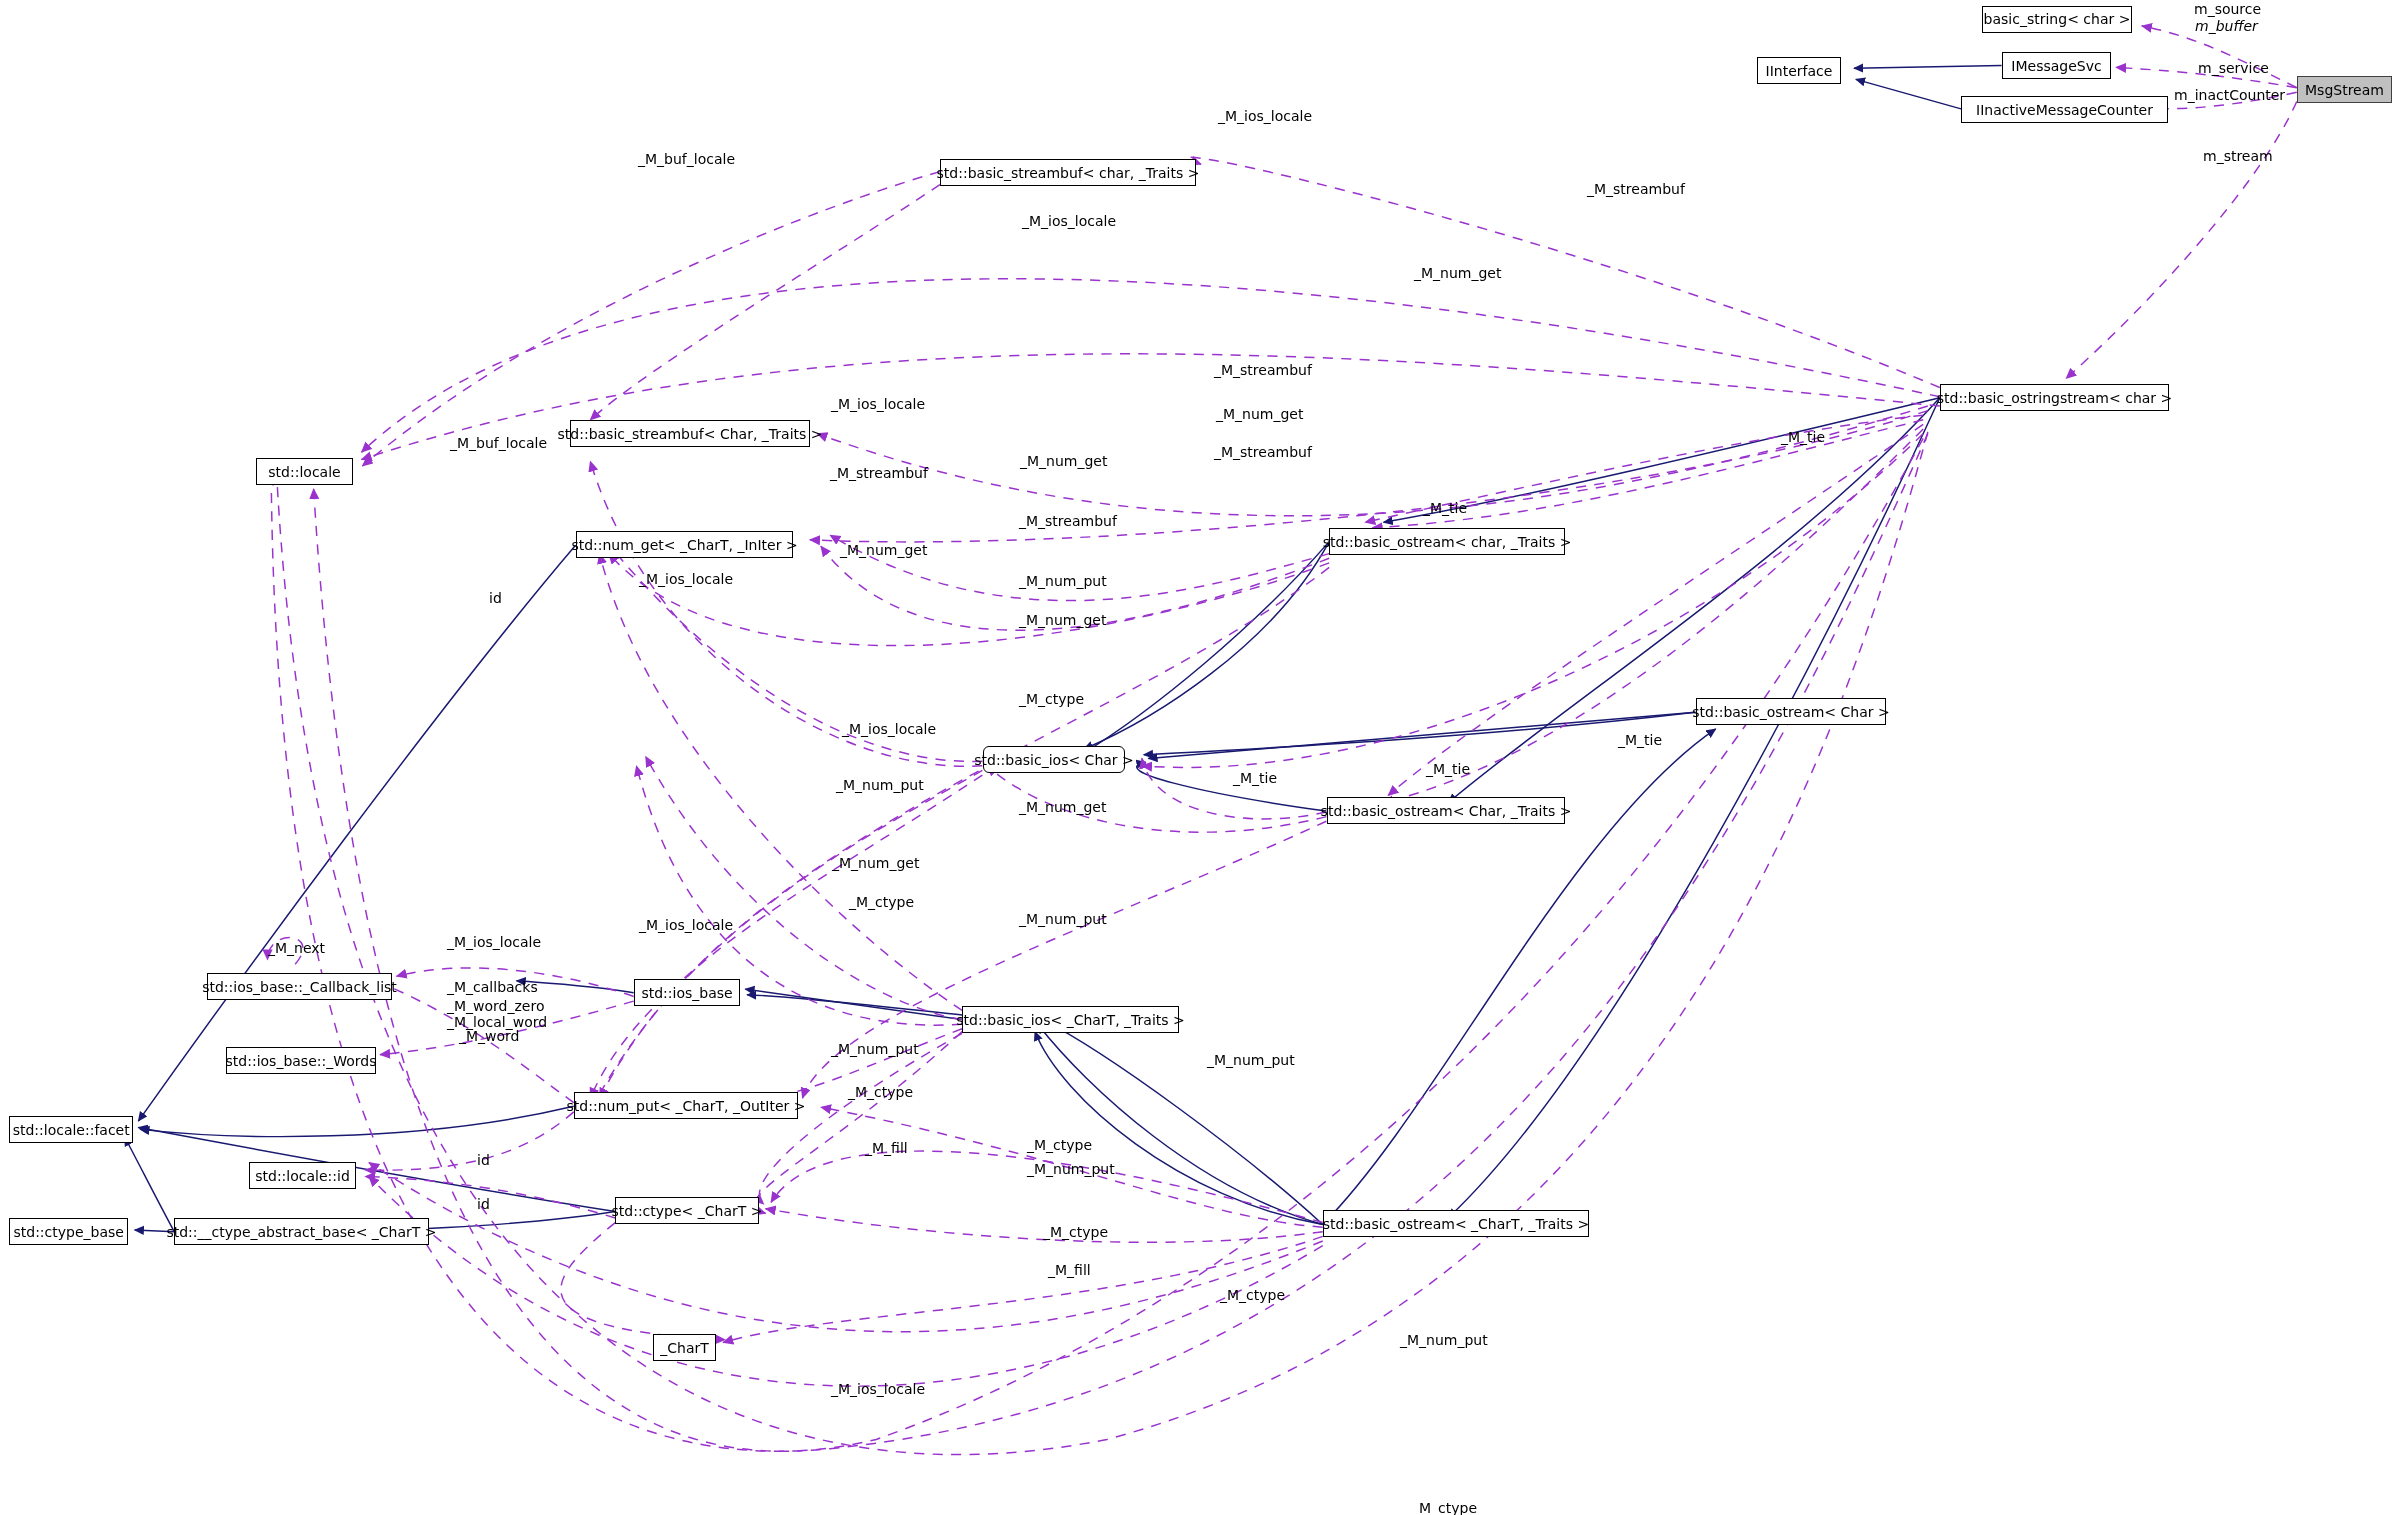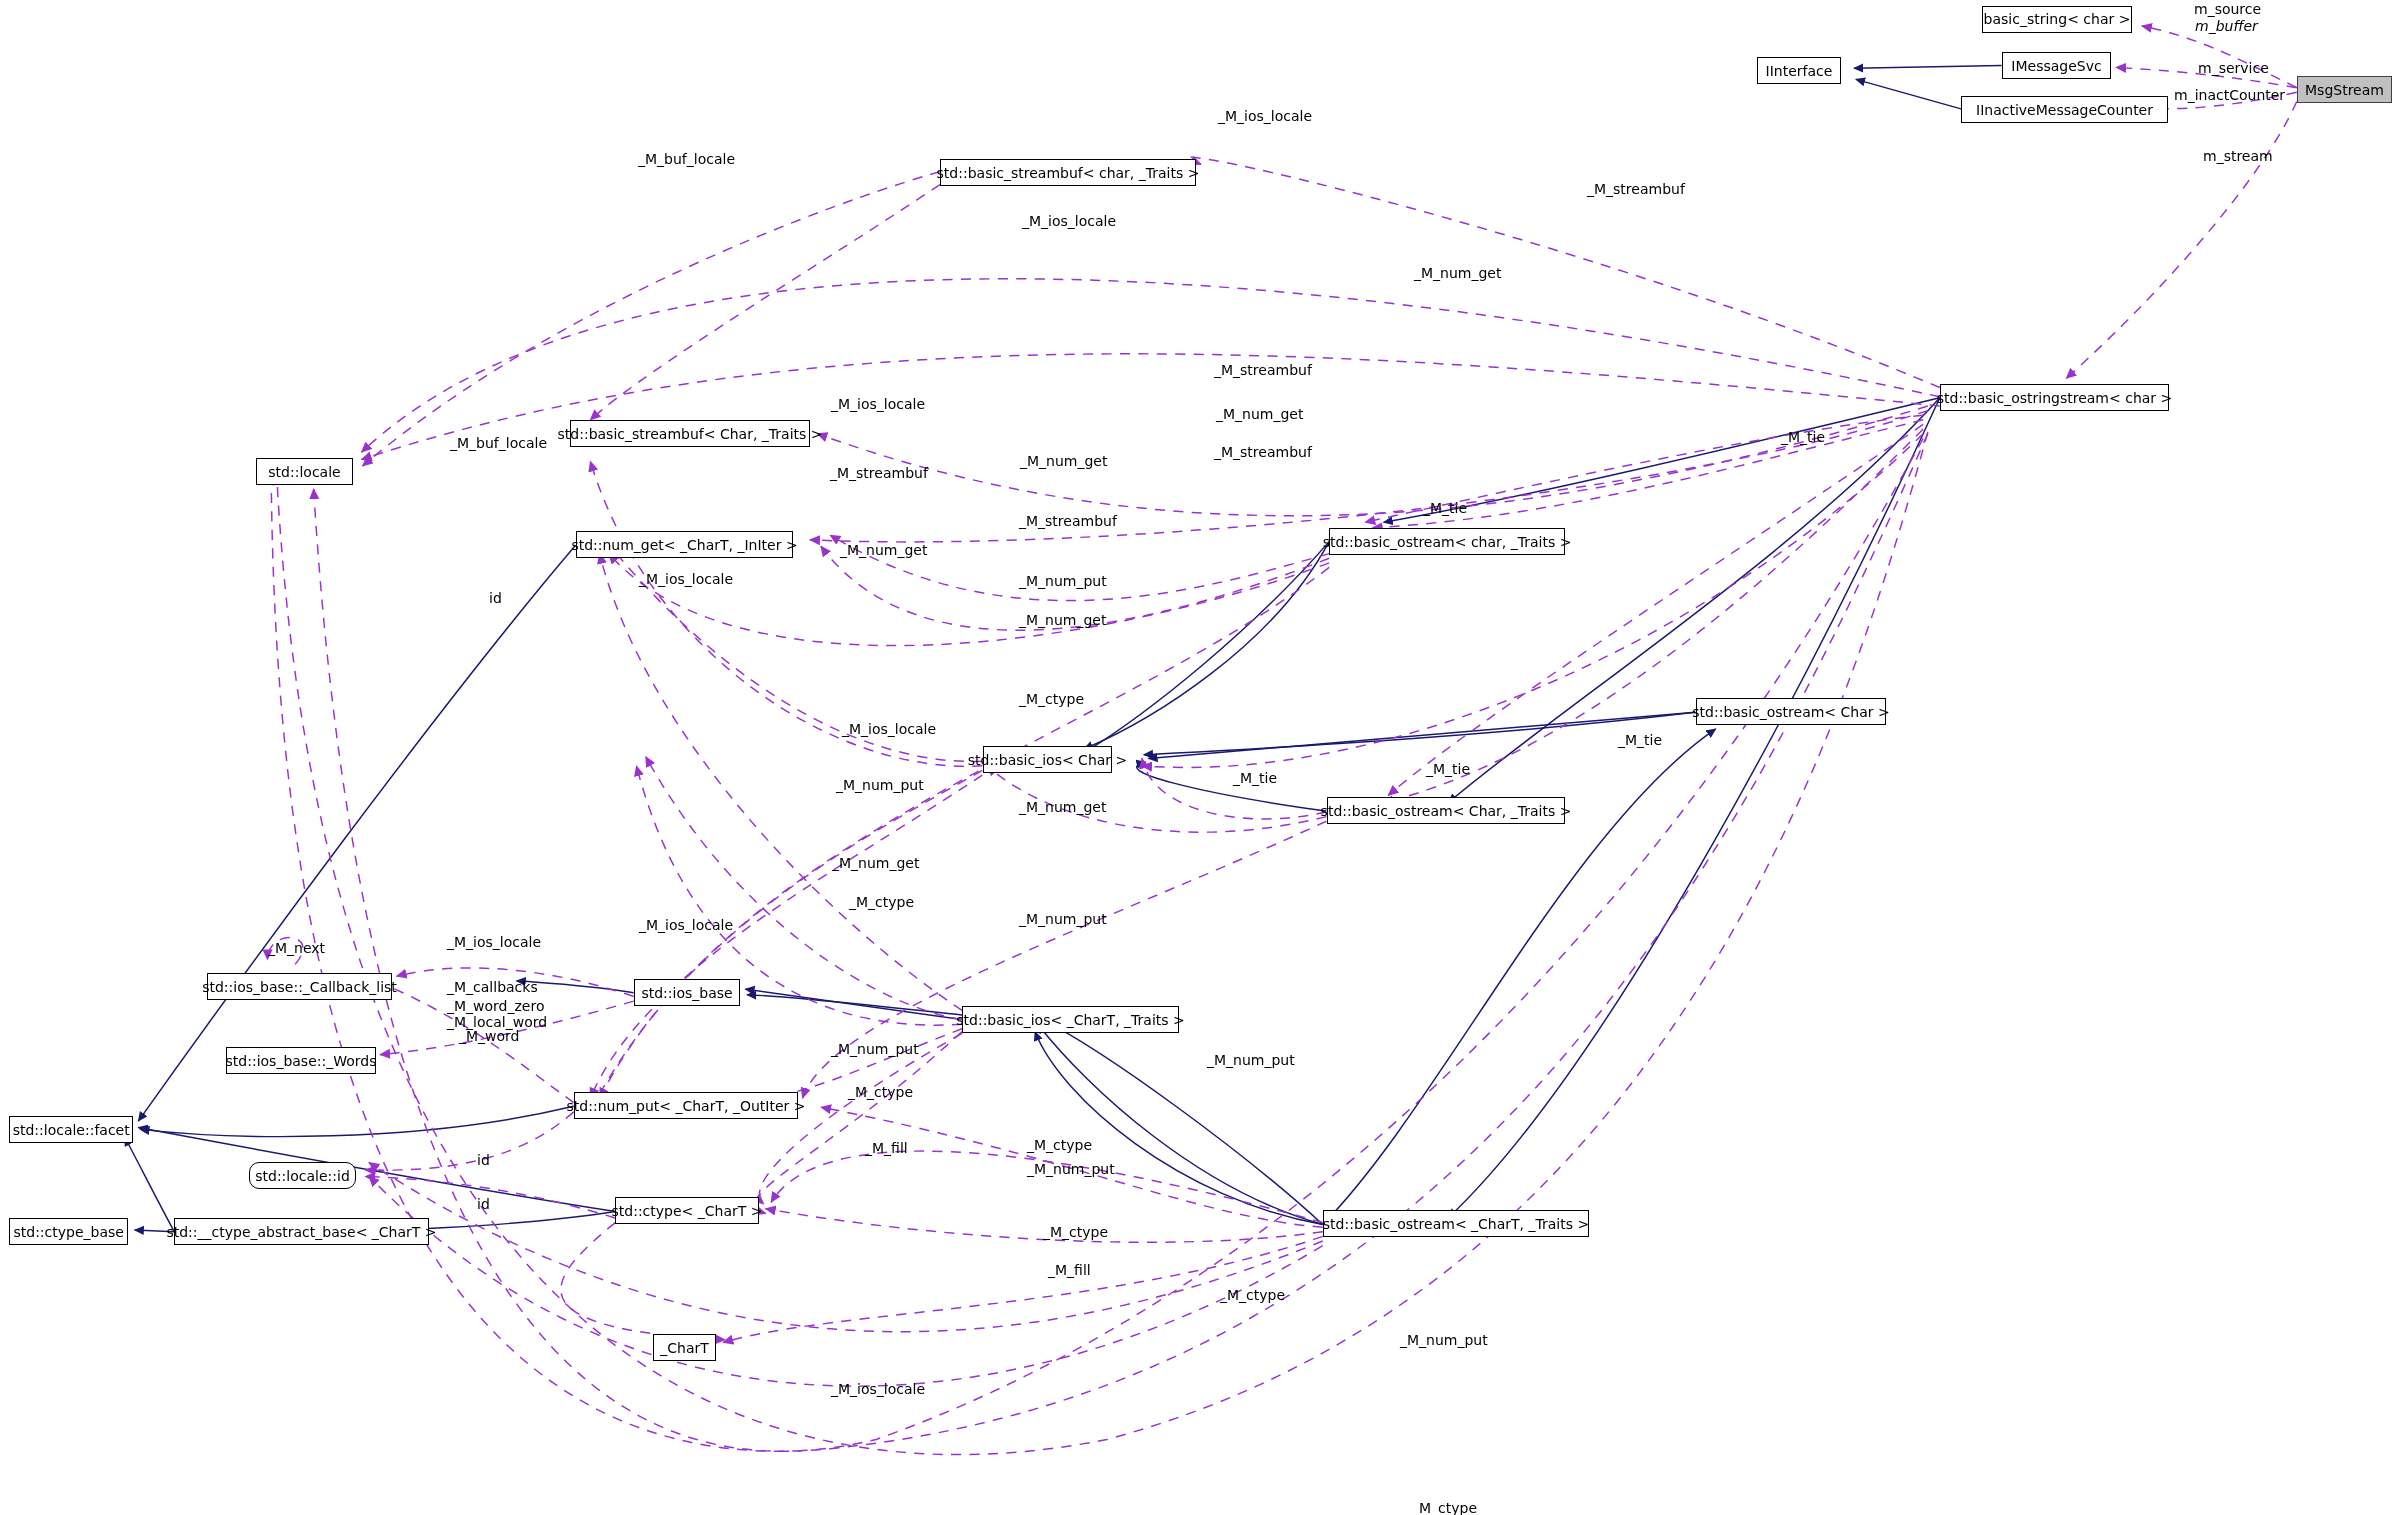--- a/index.html
+++ b/index.html
@@ -166,21 +166,21 @@
   </div>
   <div class="node" style="left:576px;top:531px;width:217px;">
     <span>std::num_get&lt; _CharT, _InIter &gt;</span>
   </div>
   <div class="node" style="left:1329px;top:528px;width:236px;">
     <span>std::basic_ostream&lt; char, _Traits &gt;</span>
   </div>
   <div class="node" style="left:1696px;top:698px;width:190px;">
     <span>std::basic_ostream&lt; Char &gt;</span>
   </div>
-  <div class="node" style="left:983px;top:746px;width:129px;">
+  <div class="node" style="left:983px;top:746px;width:142px;border-radius:6px;">
     <span>std::basic_ios&lt; Char &gt;</span>
   </div>
   <div class="node" style="left:1327px;top:797px;width:238px;">
     <span>std::basic_ostream&lt; Char, _Traits &gt;</span>
   </div>
   <div class="node" style="left:207px;top:973px;width:185px;">
     <span>std::ios_base::_Callback_list</span>
   </div>
   <div class="node" style="left:634px;top:979px;width:106px;">
     <span>std::ios_base</span>
@@ -190,21 +190,21 @@
   </div>
   <div class="node" style="left:226px;top:1047px;width:150px;text-align:right;">
     <span>std::ios_base::_Words</span>
   </div>
   <div class="node" style="left:9.2px;top:1116px;width:124px;">
     <span>std::locale::facet</span>
   </div>
   <div class="node" style="left:574px;top:1092px;width:224px;">
     <span>std::num_put&lt; _CharT, _OutIter &gt;</span>
   </div>
-  <div class="node" style="left:249px;top:1162px;width:107px;border-radius:10px;">
+  <div class="node" style="left:249px;top:1162px;width:107px;">
     <span>std::locale::id</span>
   </div>
   <div class="node" style="left:9.2px;top:1218px;width:119px;">
     <span>std::ctype_base</span>
   </div>
   <div class="node" style="left:174px;top:1218px;width:255px;">
     <span>std::__ctype_abstract_base&lt; _CharT &gt;</span>
   </div>
   <div class="node" style="left:615px;top:1197px;width:144px;">
     <span>std::ctype&lt; _CharT &gt;</span>

